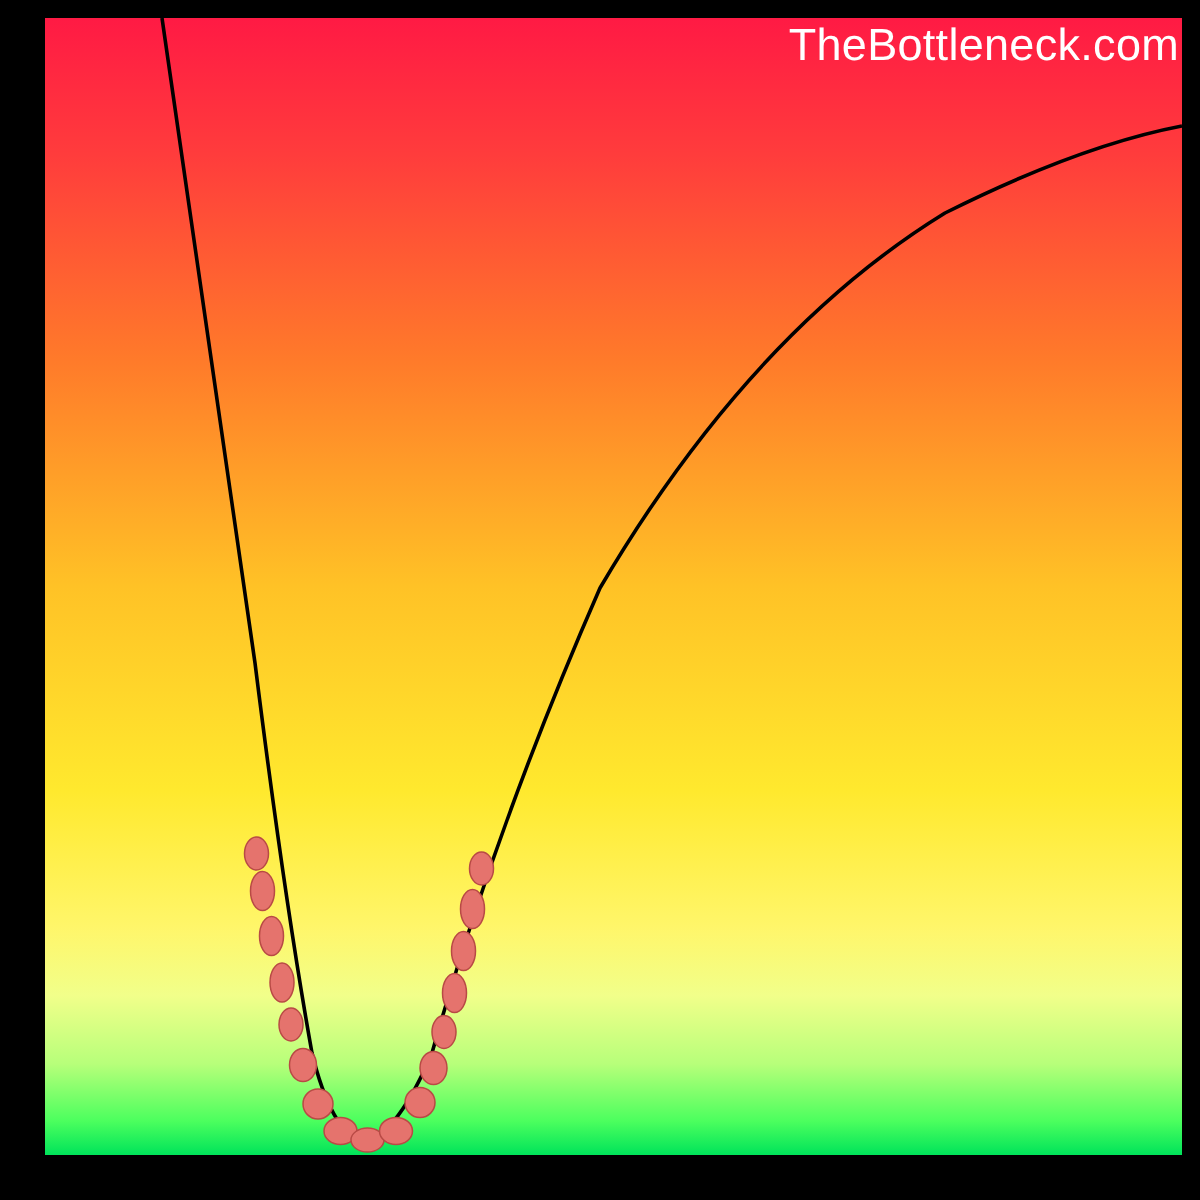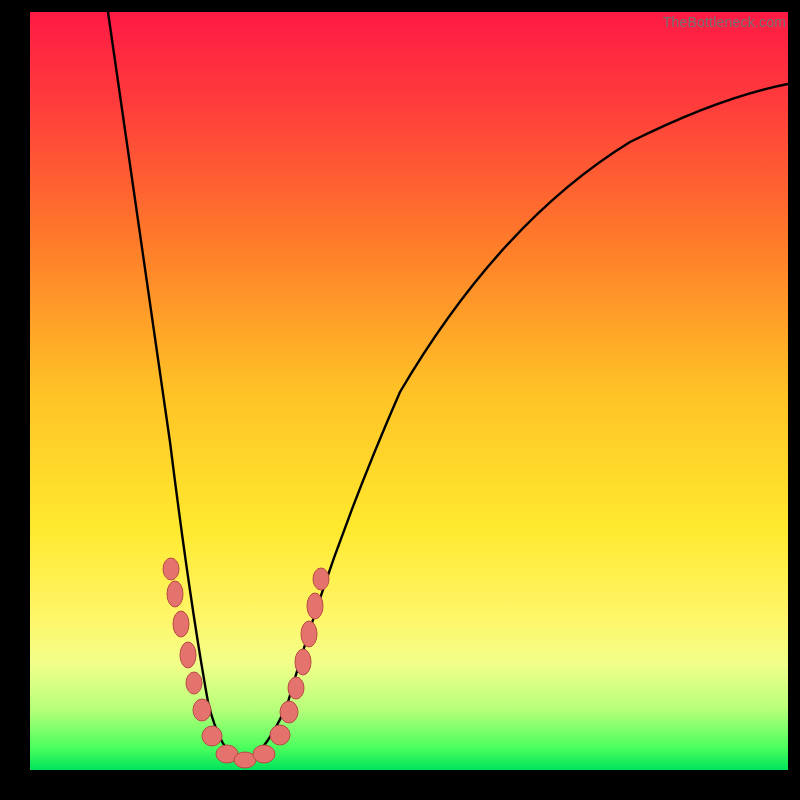--- a/index.html
+++ b/index.html
@@ -26,23 +26,23 @@
     height: 758px;
     overflow: hidden;
   }
   .plot svg {
     display: block;
   }
   .watermark {
     position: absolute;
     top: 14px;
     right: 14px;
-    font-size: 14px;
+    font-size: 30px;
     font-weight: 500;
-    color: #737373;
+    color: #ffffff;
     letter-spacing: 0.2px;
     user-select: none;
   }
 </style>
 </head>
 <body>
 
 <div class="frame">
   <div class="plot">
     <svg width="758" height="758" viewBox="0 0 758 758">

